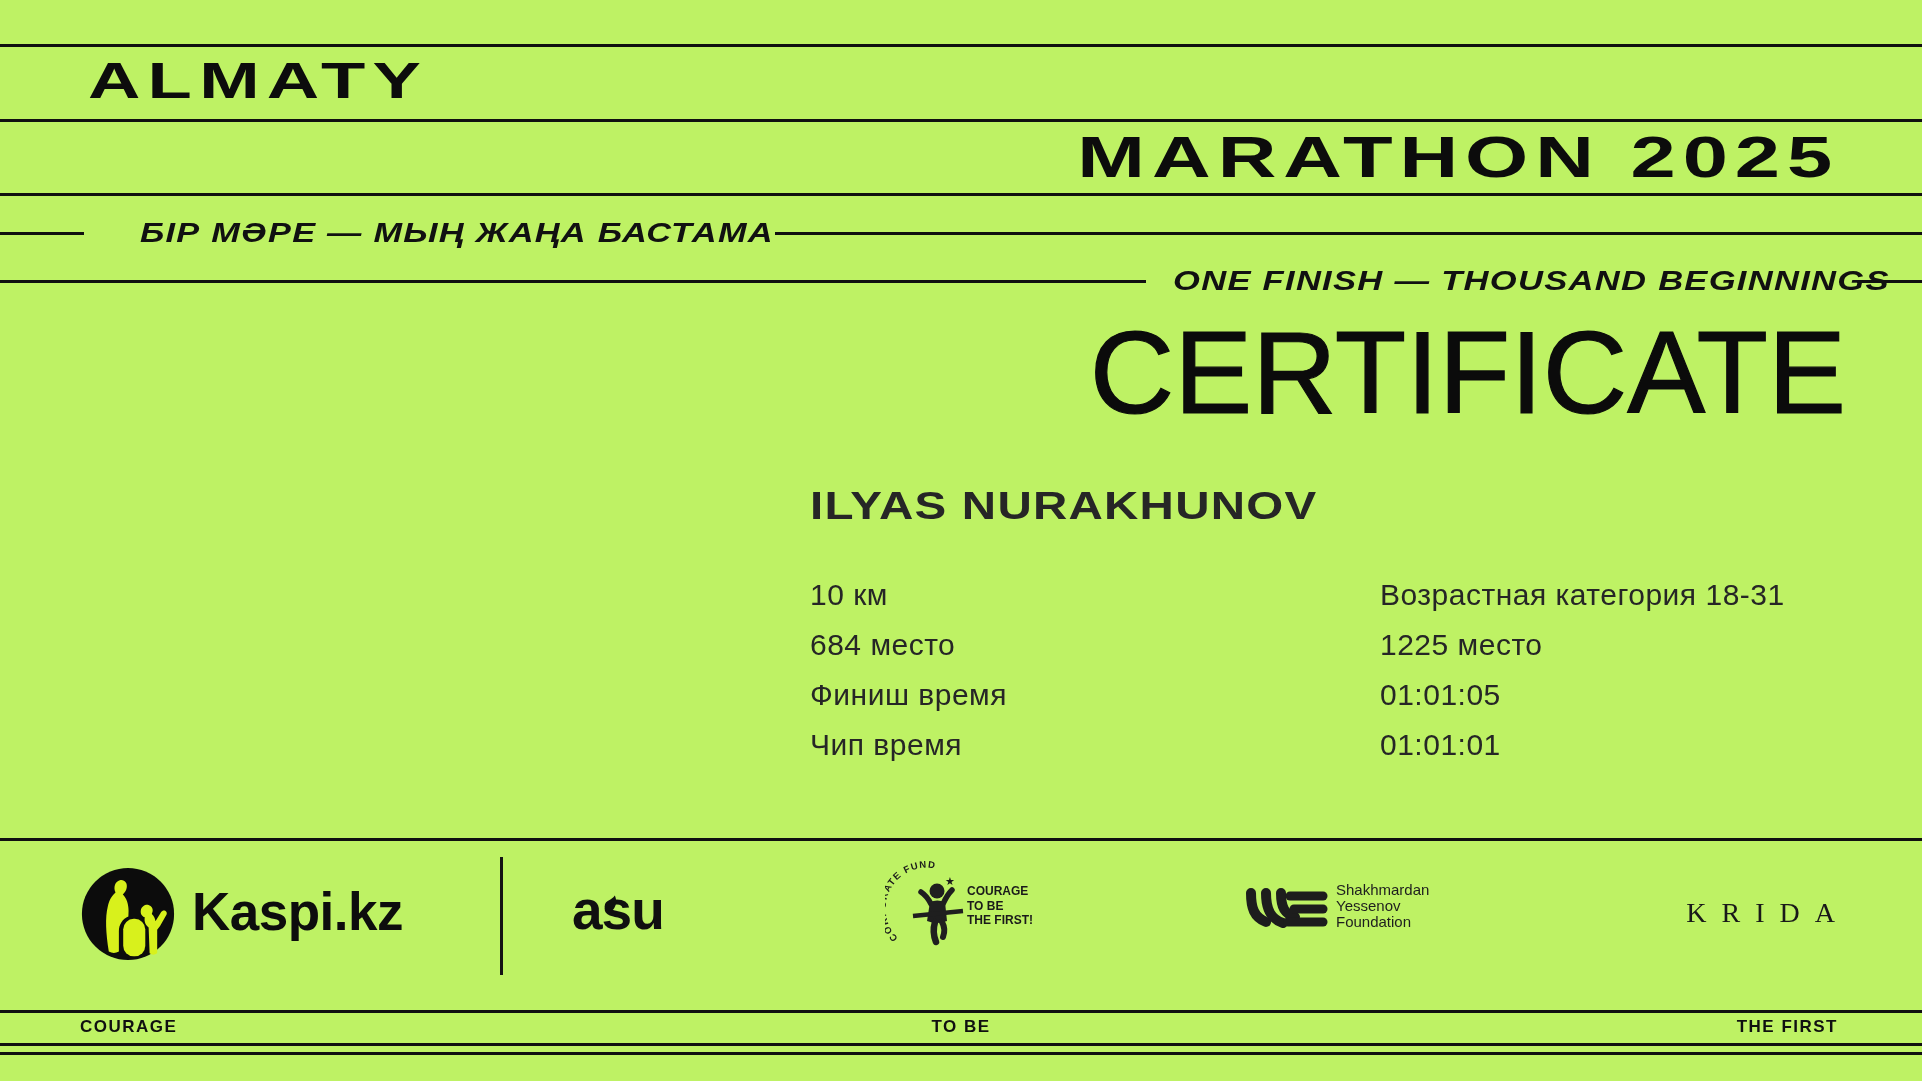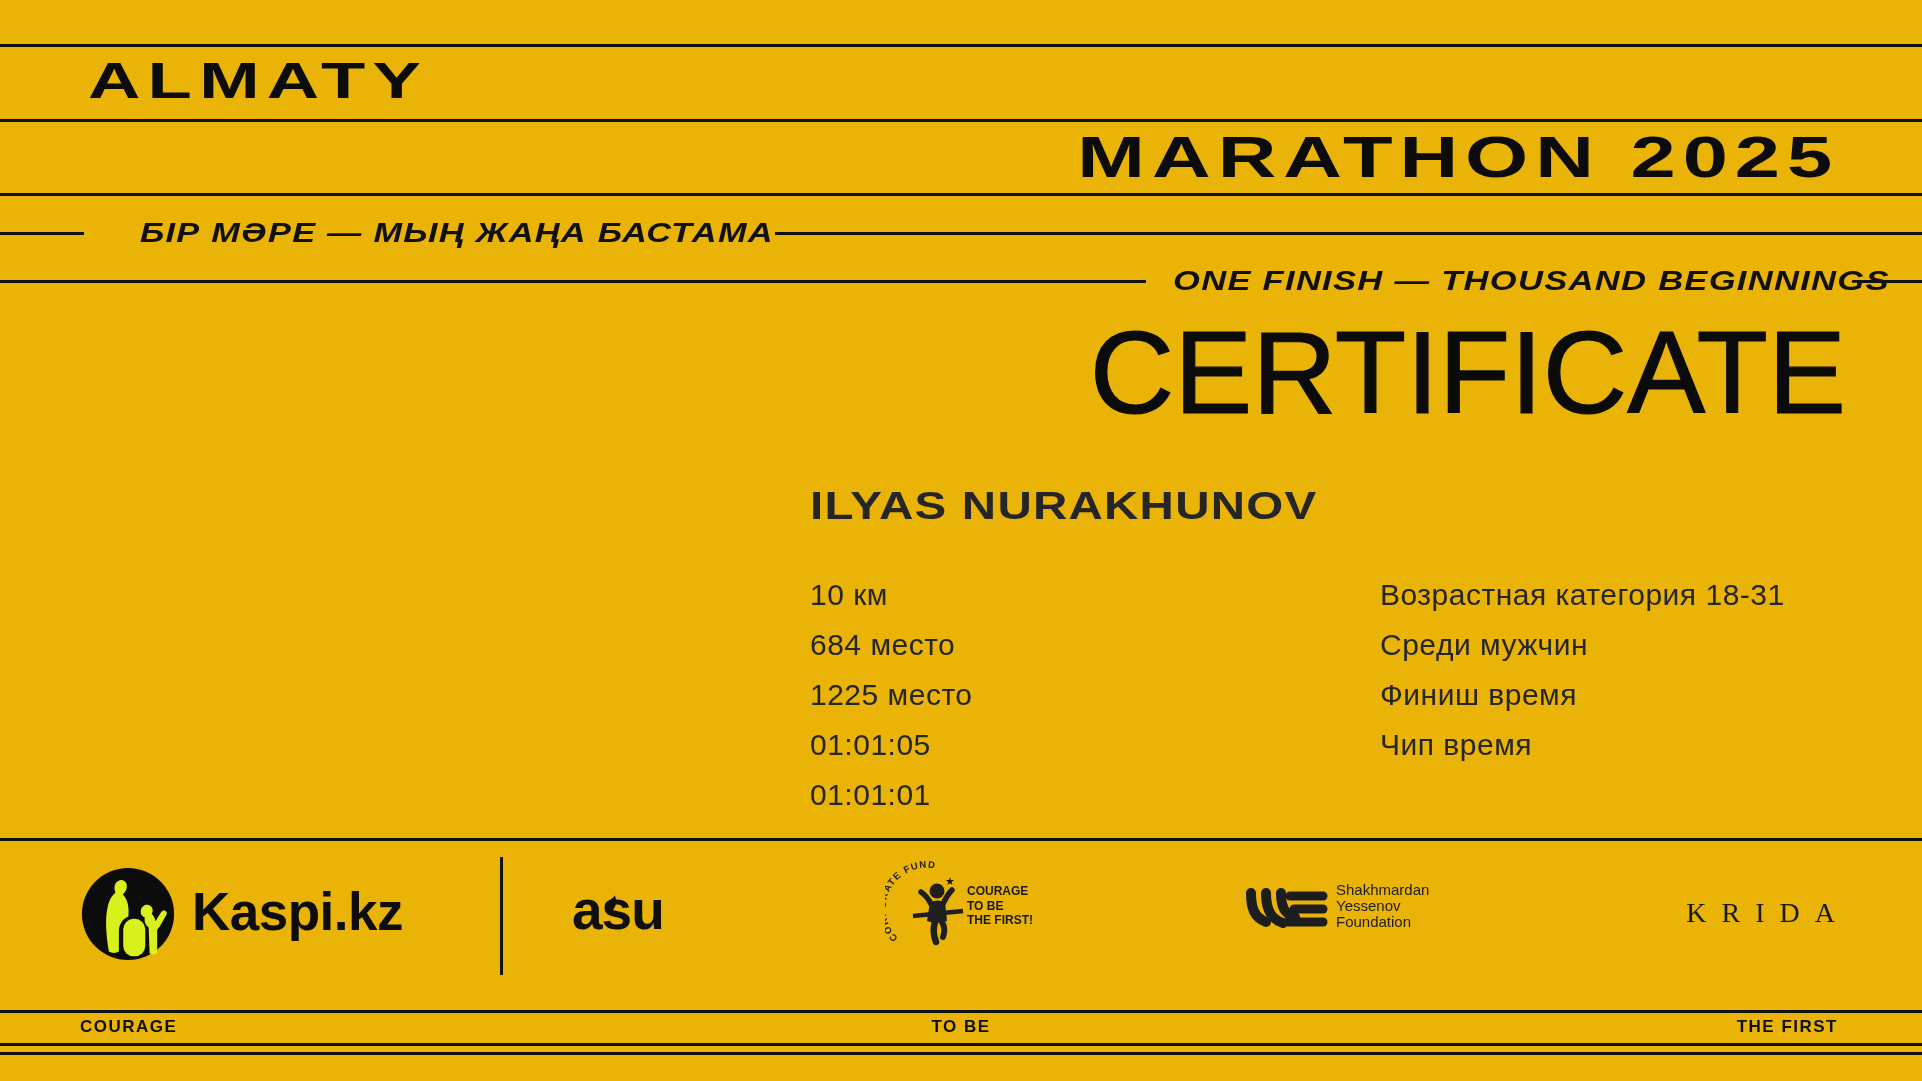--- a/index.html
+++ b/index.html
@@ -1,19 +1,19 @@
 <!DOCTYPE html>
 <html><head>
 <meta charset="utf-8">
 <style>
   html,body{margin:0;padding:0;background:#b9cf16;}
   .cert{
     position:relative;
     width:1922px;height:1081px;
-    background:#eab308;
+    background:#bef264;
     overflow:hidden;
     font-family:"Liberation Sans", sans-serif;
     color:#0B0B0B;
   }
   .hline{position:absolute;height:3px;background:#101010;}
 
   
   .almaty{
     position:absolute;left:88px;top:52px;
     font-size:50px;font-weight:bold;letter-spacing:5px;line-height:58px;
@@ -95,21 +95,20 @@
   <div class="tag tag-kz">БІР МӘРЕ — МЫҢ ЖАҢА БАСТАМА</div>
   <div class="tag tag-en">ONE FINISH — THOUSAND BEGINNINGS</div>
   <div class="big-title">CERTIFICATE</div>
 
   <div class="runner-name">ILYAS NURAKHUNOV</div>
 
   <div class="results">
     <div class="cell">10 км</div>
     <div class="cell">Возрастная категория 18-31</div>
     <div class="cell">684 место</div>
-    <div class="cell">Среди мужчин</div>
     <div class="cell">1225 место</div>
     <div class="cell">Финиш время</div>
     <div class="cell">01:01:05</div>
     <div class="cell">Чип время</div>
     <div class="cell">01:01:01</div>
   </div>
 
   <div class="kaspi-logo">
     <svg width="96" height="96" viewBox="0 0 100 100">
       <circle cx="50" cy="50" r="48" fill="#0c0c0c"></circle>

